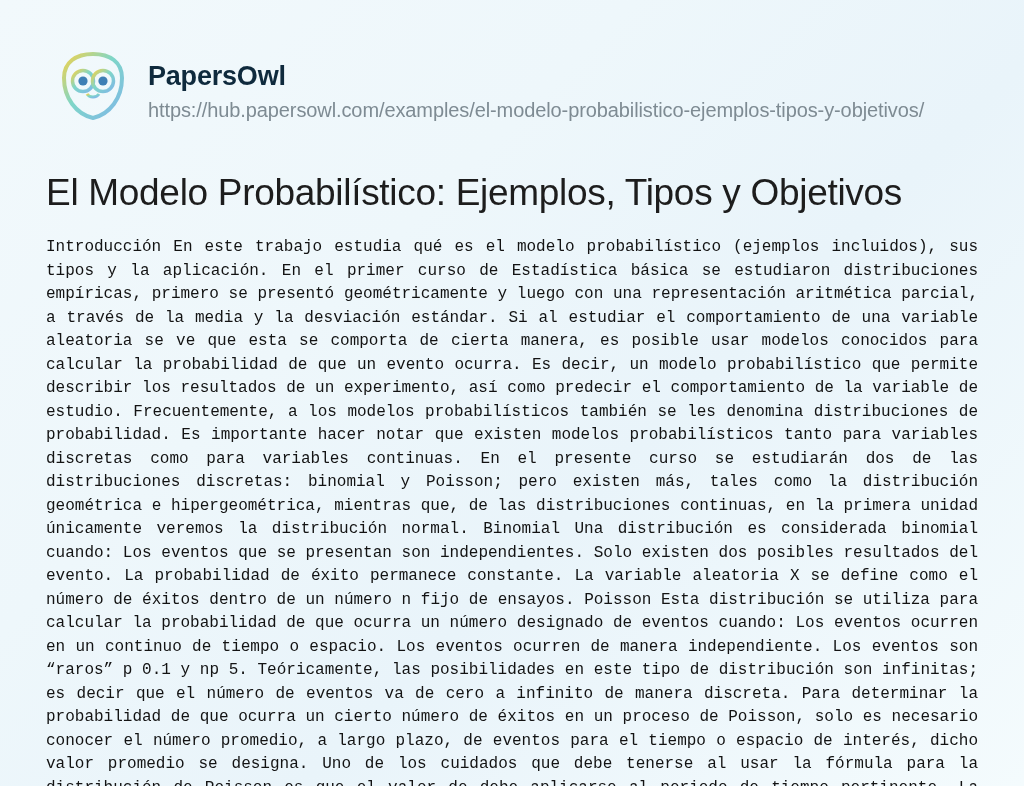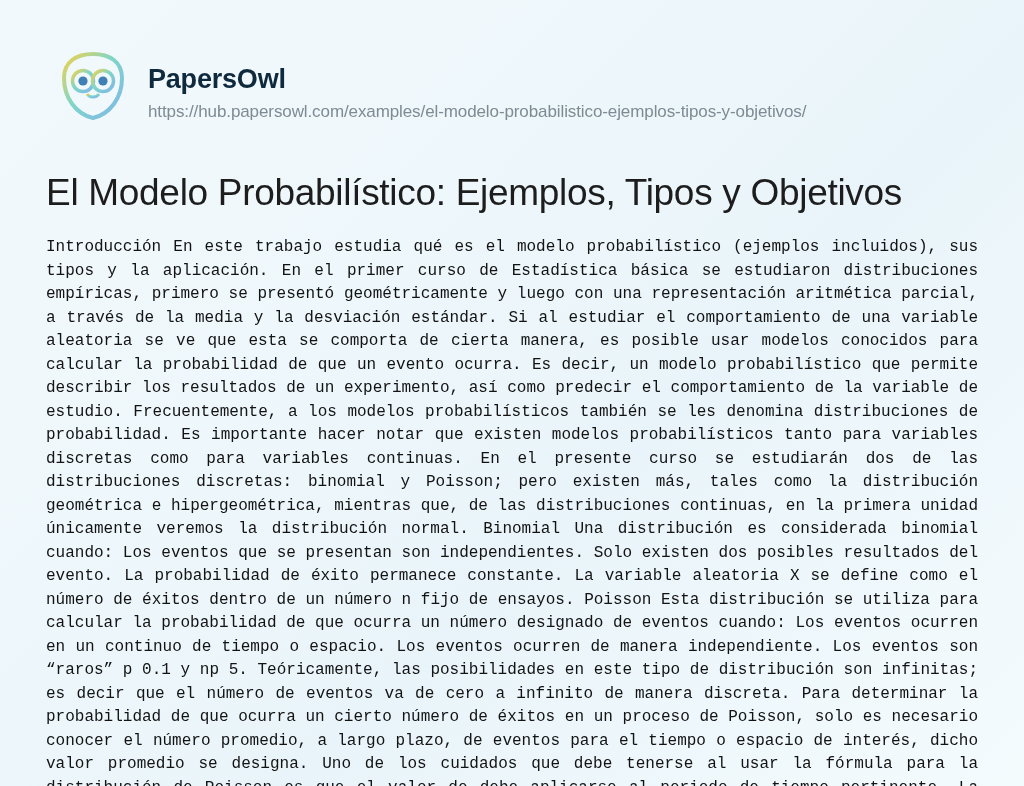--- a/index.html
+++ b/index.html
@@ -43,21 +43,21 @@
   .brand-name {
     font-family: "Liberation Sans", sans-serif;
     font-size: 27px;
     font-weight: bold;
     color: #0f2a3d;
     letter-spacing: -0.2px;
     line-height: 1.05;
   }
   .brand-url {
     font-family: "Liberation Sans", sans-serif;
-    font-size: 17px;
+    font-size: 20px;
     color: #7e8b93;
     margin-top: 9px;
     letter-spacing: -0.1px;
     white-space: nowrap;
   }
   .doc-title {
     font-family: "Liberation Sans", sans-serif;
     font-size: 37px;
     font-weight: normal;
     color: #1d1d1d;

